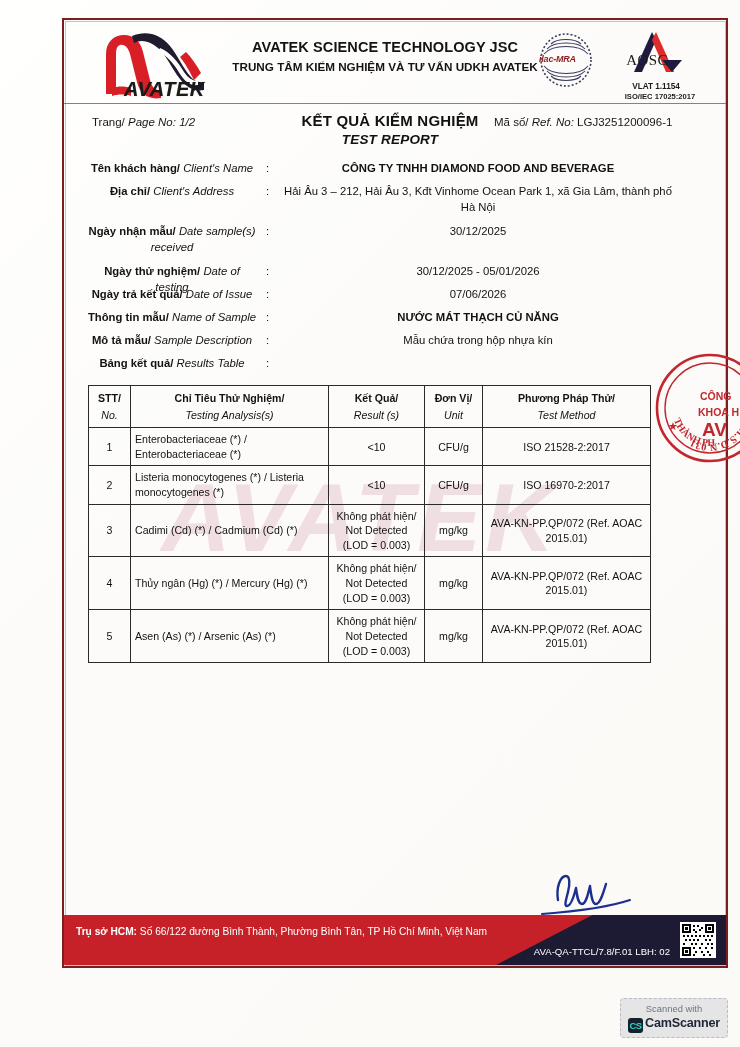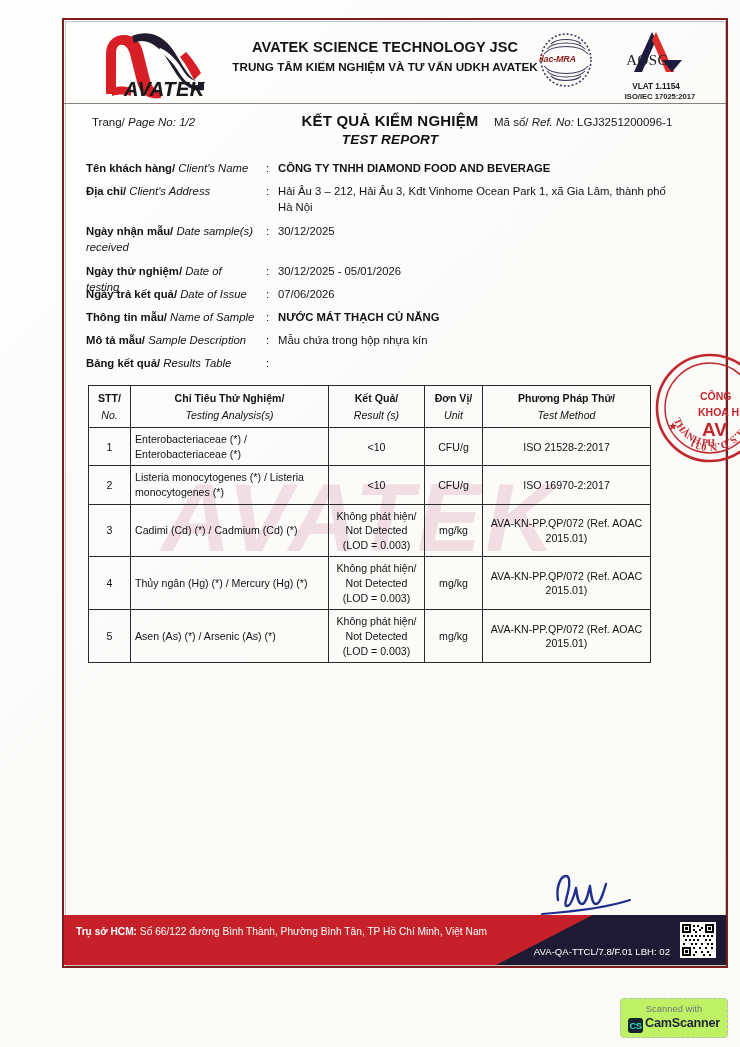--- a/index.html
+++ b/index.html
@@ -217,20 +217,21 @@
   #info {
     position: absolute;
     left: 86px;
     top: 160px;
     width: 600px;
   }
   .info-row {
     position: relative;
     margin-bottom: 6px;
     min-height: 17px;
+    text-align: center;
   }
   .info-label {
     position: absolute;
     left: 0;
     top: 0;
     width: 172px;
     font-size: 11.3px;
     color: #121212;
     line-height: 1.42;
   }
@@ -379,21 +380,21 @@
 
   
   #camscanner {
     position: absolute;
     left: 620px;
     top: 998px;
     width: 108px;
     height: 40px;
     border: 1.4px dashed #b9bcc4;
     border-radius: 4px;
-    background: #bef264;
+    background: #e5e5e5;
     box-sizing: border-box;
   }
   #cam-top {
     position: absolute;
     left: 0;
     top: 4px;
     width: 100%;
     text-align: center;
     font-size: 9.4px;
     color: #6e7480;

